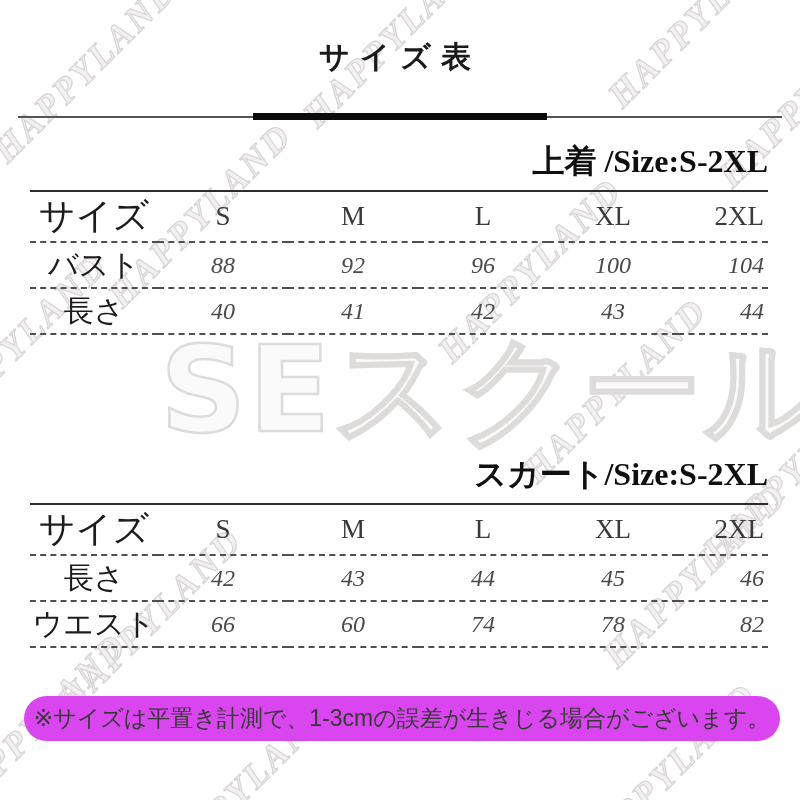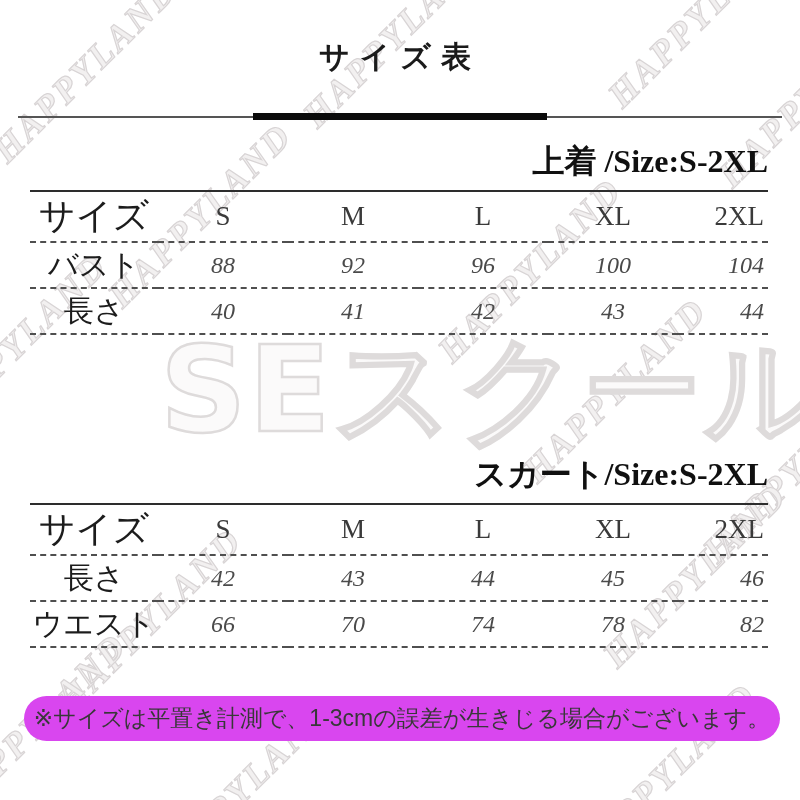--- a/index.html
+++ b/index.html
@@ -178,21 +178,21 @@
           <th class="row-label">長さ</th>
           <td>42</td>
           <td>43</td>
           <td>44</td>
           <td>45</td>
           <td>46</td>
         </tr>
         <tr>
           <th class="row-label">ウエスト</th>
           <td>66</td>
-          <td>70</td>
+          <td>60</td>
           <td>74</td>
           <td>78</td>
           <td>82</td>
         </tr>
       </tbody>
     </table>
 
   <div class="footer-pill">
     <span class="footer-note">※サイズは平置き計測で、1-3cmの誤差が生きじる場合がございます。</span>
   </div>

